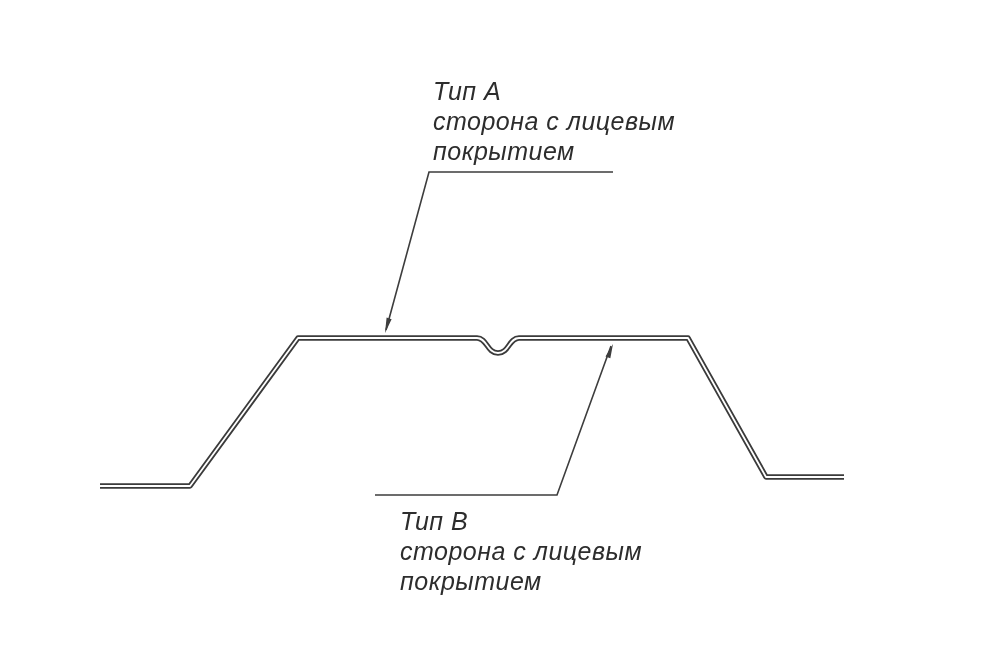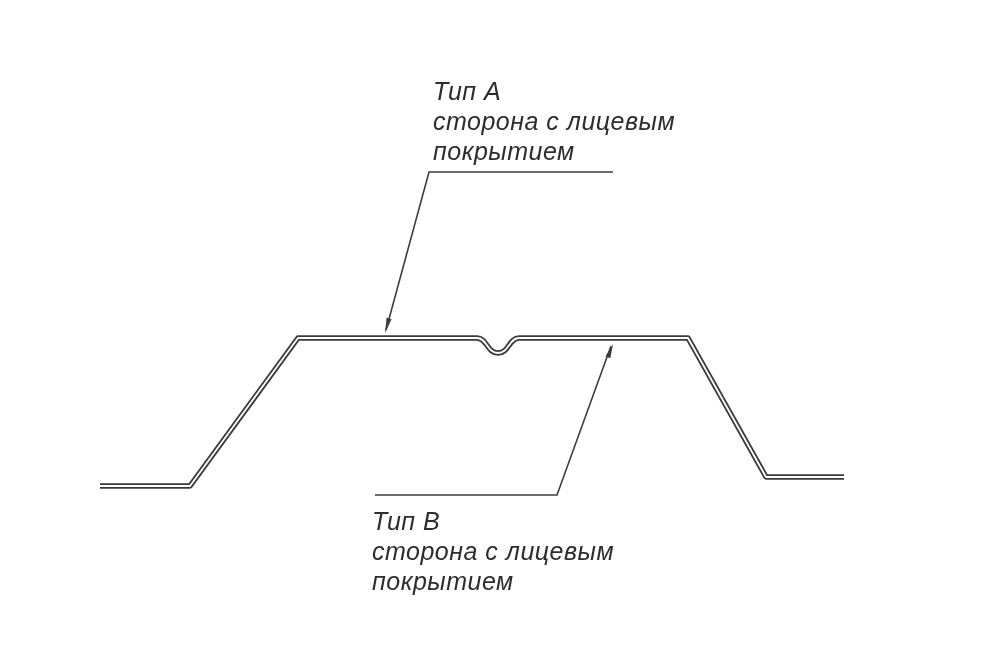--- a/index.html
+++ b/index.html
@@ -30,21 +30,21 @@
     white-space: nowrap;
   }
   .label-block .title {
     display: block;
   }
   .label-block .line {
     display: block;
     font-style: italic;
   }
   #label-a { left: 433px; top: 76px; }
-  #label-b { left: 372px; top: 506px; }
+  #label-b { left: 400px; top: 506px; }
 </style>
 </head>
 <body>
 
 <div class="canvas">
 
   <svg class="diagram" width="1000" height="670" viewBox="0 0 1000 670">
 
     <path d="M 100 486 L 190 486 L 298 338 L 477 338
              C 487 338 487 353 498 353

